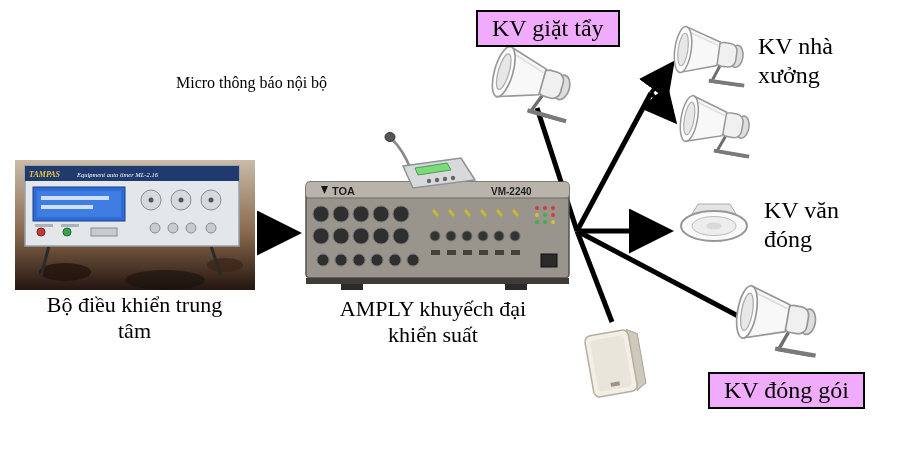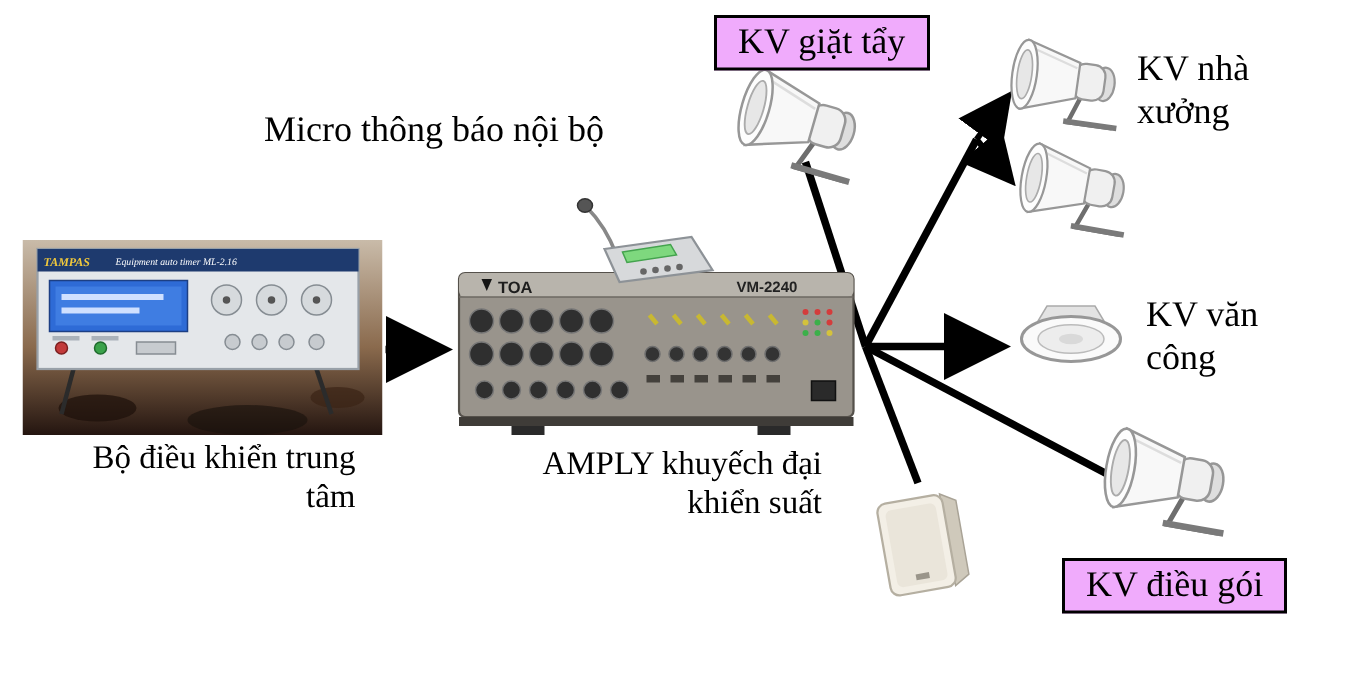--- a/index.html
+++ b/index.html
@@ -8,21 +8,21 @@
     font-family:"Liberation Serif","DejaVu Serif",serif;color:#000;
   }
   .abs{position:absolute;}
   .zone-label{
     font-size:24px;line-height:1.22;color:#000;white-space:nowrap;
   }
   .boxed{
     border:2px solid #000;background:#f0abfc;padding:2px 14px;
   }
   .wrap-label{white-space:normal;text-align:left;}
-  .dev-label{font-size:22px;text-align:right;line-height:1.2;}
+  .dev-label{font-size:22px;text-align:center;line-height:1.2;}
   svg{display:block;}
   .arrows{position:absolute;left:0;top:0;}
 </style>
 </head>
 <body>
 
 <svg width="0" height="0" style="position:absolute" aria-hidden="true">
   <defs>
     <g id="horn-shape">
       <path d="M66,52 L58,74 L98,74" stroke="#6e6e6e" stroke-width="4" fill="none"></path>
@@ -193,20 +193,20 @@
     <g transform="rotate(-10 40 39)">
       <polygon points="58,8 68,14 68,64 58,70" fill="#cfc9bb" stroke="#a9a396"></polygon>
       <rect x="15" y="8" width="44" height="62" rx="6" fill="#f3efe6" stroke="#b5afa1" stroke-width="1.5"></rect>
       <rect x="20" y="13" width="34" height="52" rx="4" fill="#eae5da"></rect>
       <rect x="33" y="58" width="9" height="4" fill="#9a958a"></rect>
     </g>
   </svg>
 
   <div class="abs zone-label boxed" style="left:476px;top:10px">KV giặt tẩy</div>
   <div class="abs zone-label wrap-label" style="left:758px;top:32px;width:118px;white-space:normal">KV nhà xưởng</div>
-  <div class="abs zone-label wrap-label" style="left:764px;top:196px;width:110px;white-space:normal">KV văn công</div>
-  <div class="abs zone-label boxed" style="left:708px;top:372px">KV điều gói</div>
-
-  <div class="abs" style="left:176px;top:74px;font-size:24px">Micro thông báo nội bộ</div>
+  <div class="abs zone-label wrap-label" style="left:764px;top:196px;width:110px;white-space:normal">KV văn đóng</div>
+  <div class="abs zone-label boxed" style="left:708px;top:372px">KV đóng gói</div>
+
+  <div class="abs" style="left:176px;top:74px;font-size:16px">Micro thông báo nội bộ</div>
   <div class="abs dev-label" style="left:32px;top:292px;width:205px">Bộ điều khiển trung tâm</div>
   <div class="abs dev-label" style="left:318px;top:296px;width:230px">AMPLY khuyếch đại khiển suất</div>
 
 </div>
 
 </body></html>

